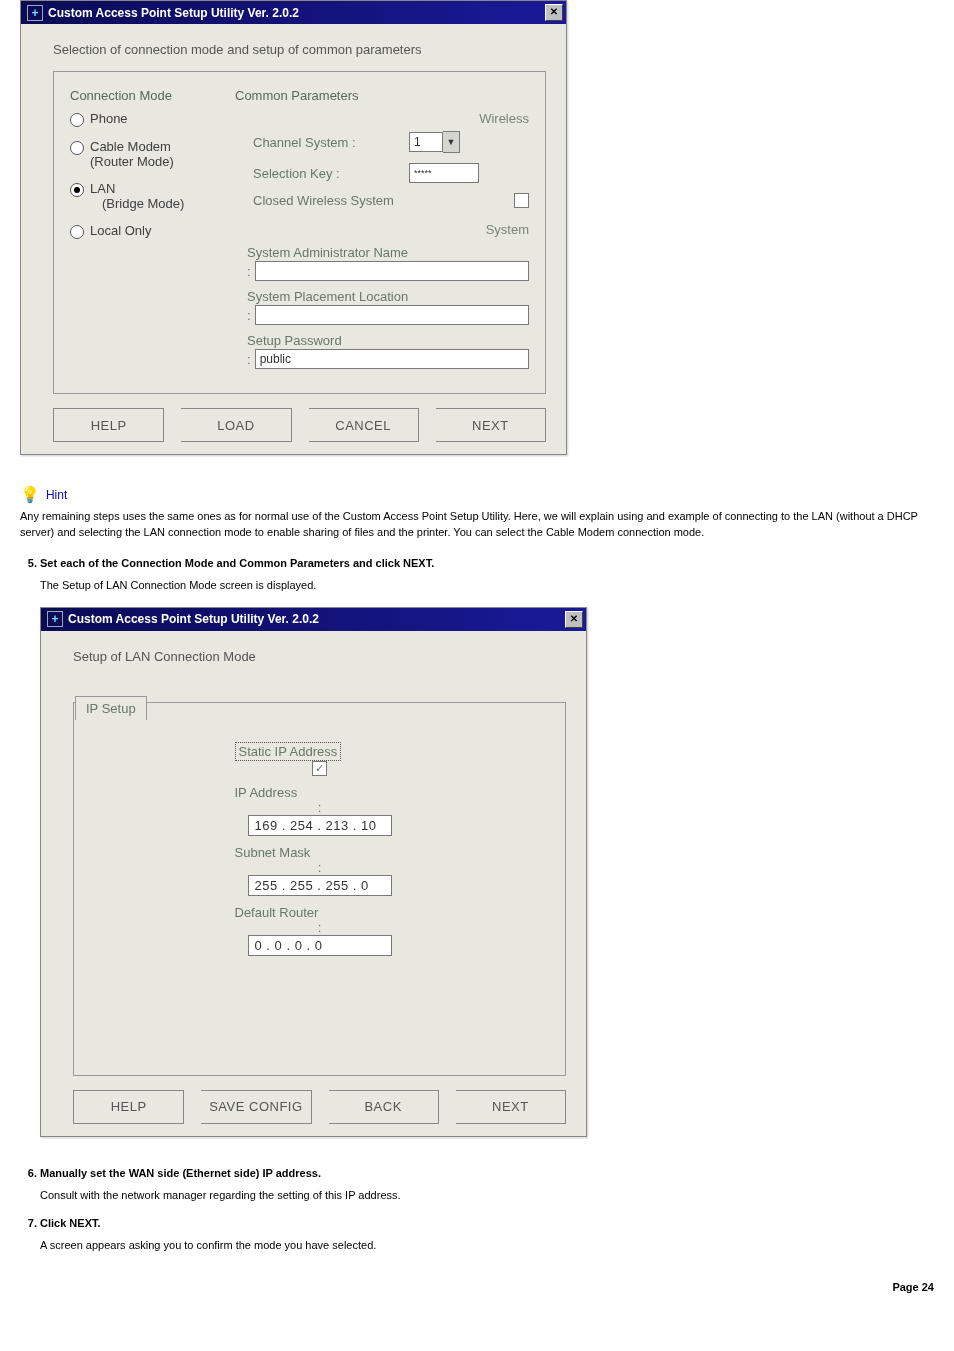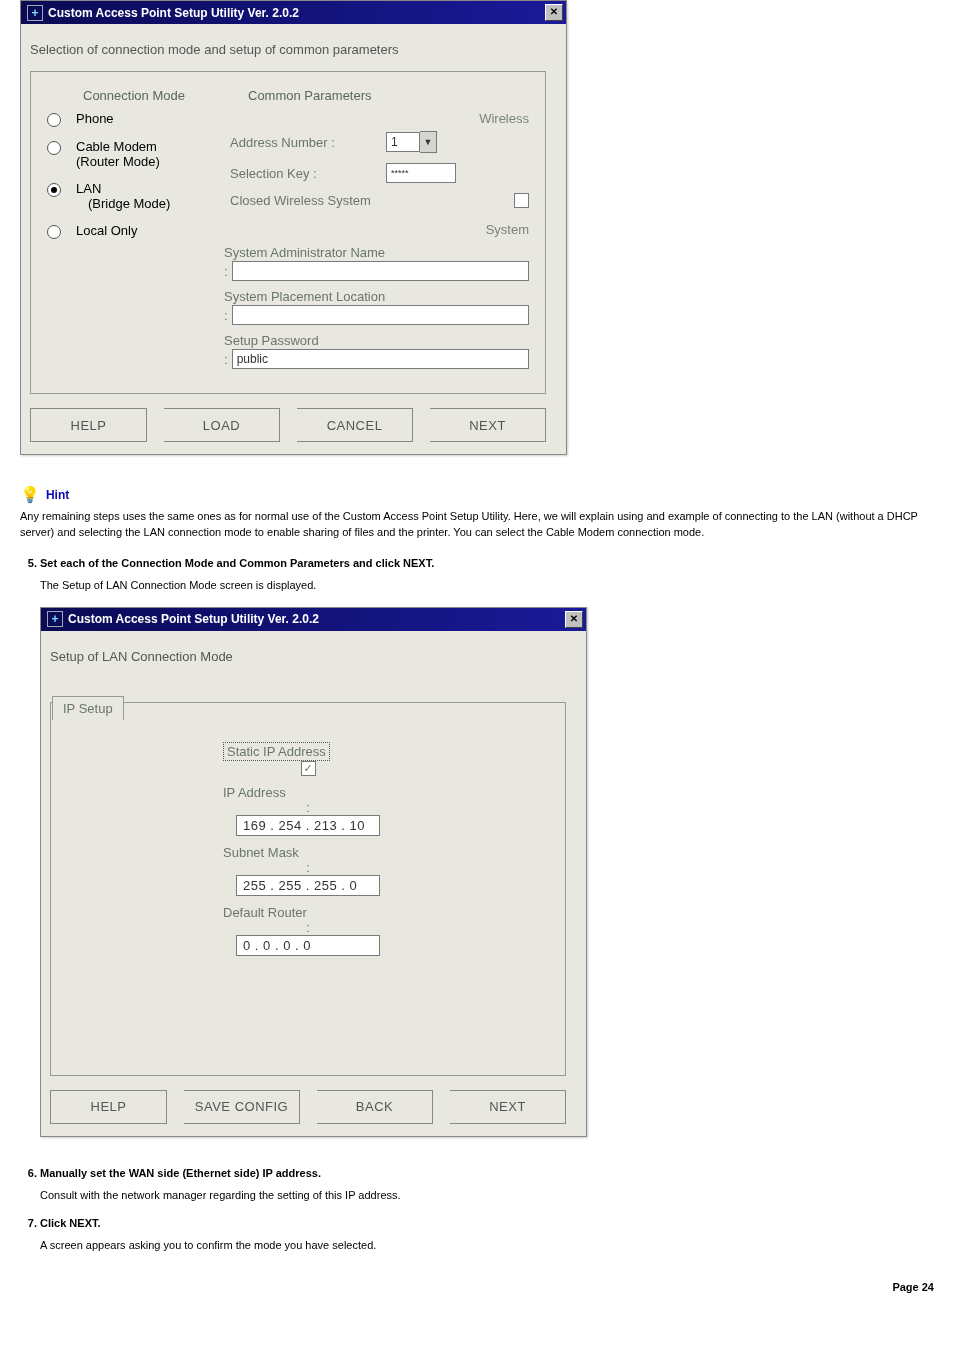--- a/index.html
+++ b/index.html
@@ -54,21 +54,21 @@
     border-bottom-color: #404040;
     font-family: Arial;
     font-size: 10px;
     font-weight: bold;
     text-align: center;
     line-height: 13px;
     cursor: pointer;
     color: #000;
   }
   .dialog-body {
-    padding: 18px 20px 12px 9px;
+    padding: 18px 20px 12px 32px;
   }
   .intro {
     color: #555;
     font-family: Tahoma, Arial, sans-serif;
     font-size: 13px;
     margin-bottom: 14px;
   }
   .panel {
     background: #e8e8e0;
     border: 1px solid #999;
@@ -81,37 +81,36 @@
     width: 165px;
   }
   .col-right {
     flex: 1;
   }
   .section-head {
     color: #5a6857;
     font-family: Tahoma, Arial, sans-serif;
     font-size: 13px;
     margin-bottom: 8px;
-    margin-left: 36px;
   }
   .sub-head {
     color: #7a8478;
     font-family: Tahoma, Arial, sans-serif;
     font-size: 13px;
     margin: 4px 0 4px 4px;
     text-align: right;
   }
   .radio-row {
     margin: 6px 0 12px 0;
-    color: #000000;
+    color: #404040;
     font-family: Tahoma, Arial, sans-serif;
     font-size: 13px;
     display: flex;
     align-items: flex-start;
-    gap: 15px;
+    gap: 6px;
   }
   .radio {
     width: 12px;
     height: 12px;
     border-radius: 50%;
     border: 1px solid #555;
     background: #fff;
     display: inline-flex;
     align-items: center;
     justify-content: center;
@@ -217,21 +216,21 @@
     align-items: center;
     gap: 6px;
     margin: 30px 0 5px 0;
   }
   .hint-icon {
     font-size: 16px;
     color: #b8941f;
   }
   .hint-label {
     color: #0a0ab0;
-    font-weight: bold;
+    font-weight: normal;
     font-size: 12px;
   }
   .body-text {
     font-size: 11px;
     line-height: 1.45;
     margin: 4px 0 16px 0;
   }
   ol.steps {
     padding-left: 20px;
     margin: 16px 0 10px 0;
@@ -349,21 +348,21 @@
             <span class="radio"></span>
             <span>Local Only</span>
           </div>
         </div>
 
         <div class="col-right">
           <div class="section-head">Common Parameters</div>
           <div class="sub-head">Wireless</div>
 
           <div class="param-row">
-            <span class="lbl">Address Number   :</span>
+            <span class="lbl">Channel System   :</span>
             <span class="dd">
               <span class="txtbox">1</span>
               <span class="arrow">▼</span>
             </span>
           </div>
 
           <div class="param-row">
             <span class="lbl">Selection Key       :</span>
             <span class="txtbox" style="width:60px;font-size:9px">*****</span>
           </div>

